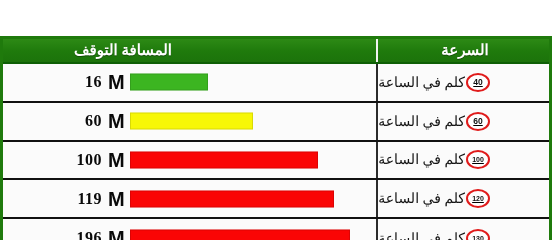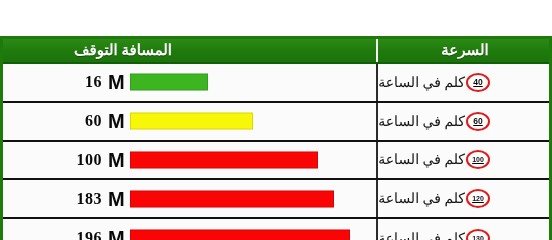--- a/index.html
+++ b/index.html
@@ -248,21 +248,21 @@
               <div class="speed-sign wide">
                 <span>100</span>
               </div>
               <span class="speed-text">كلم في الساعة</span>
             </div>
           </td>
         </tr>
         <tr class="data-row">
           <td class="cell-distance">
             <div class="dist-inner">
-              <span class="dist-num">183</span>
+              <span class="dist-num">119</span>
               <span class="dist-unit">M</span>
               <div class="bar-track">
                 <div class="bar" style="width: 204px; background: rgb(250, 5, 5);"></div>
               </div>
             </div>
           </td>
           <td class="cell-speed">
             <div class="speed-inner">
               <div class="speed-sign wide">
                 <span>120</span>

